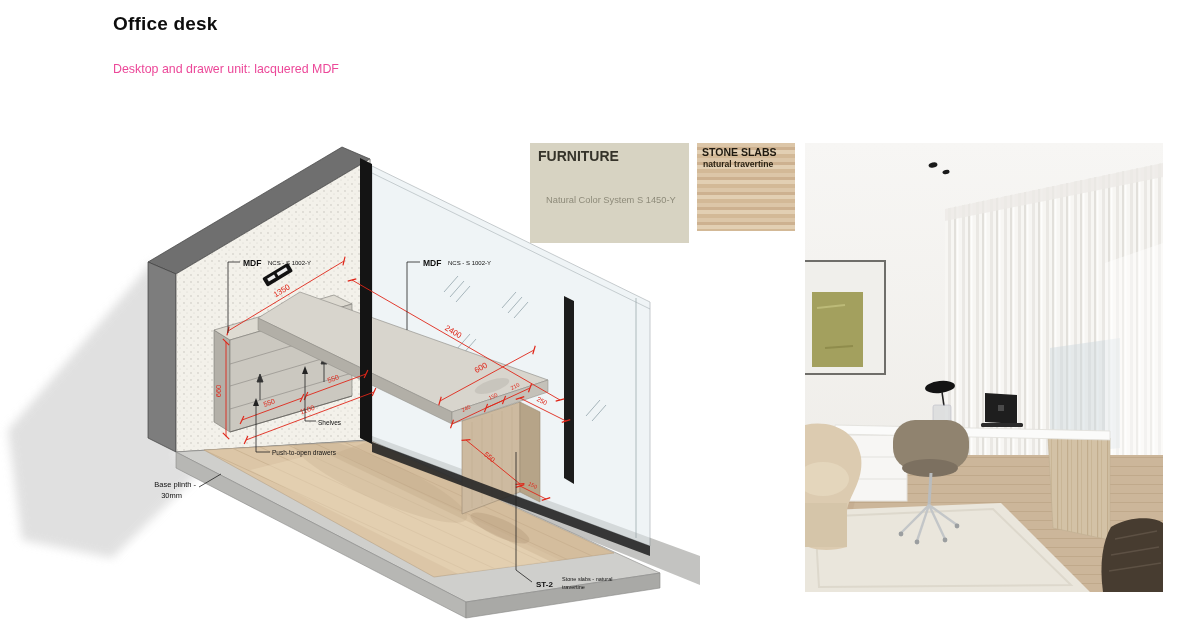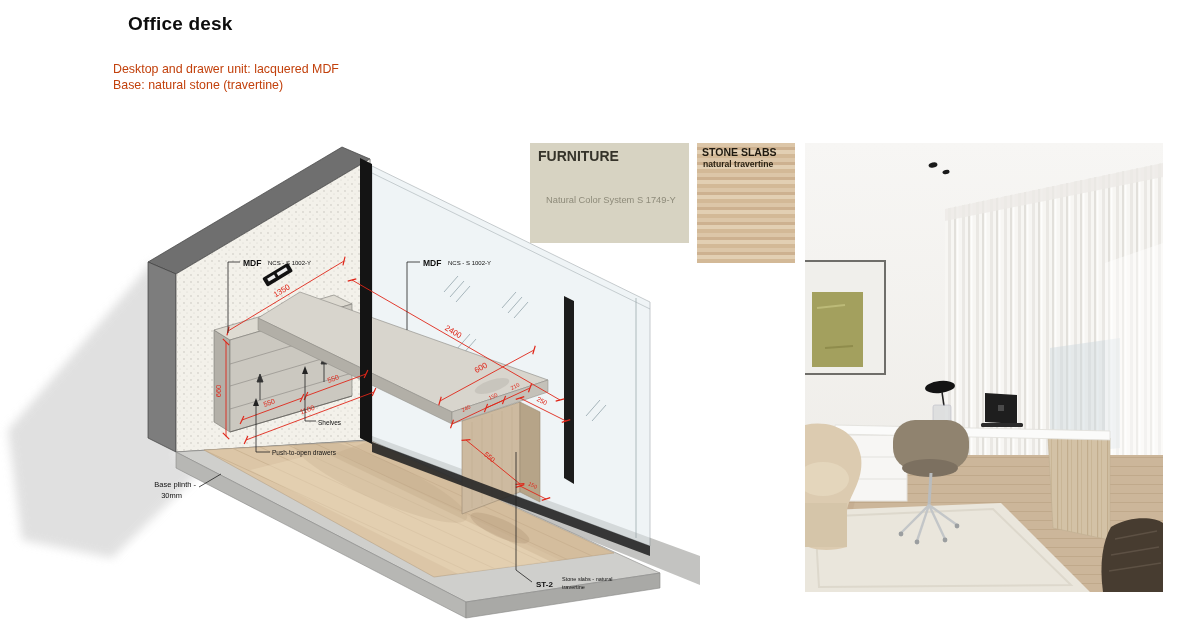--- a/index.html
+++ b/index.html
@@ -1,40 +1,39 @@
 <!DOCTYPE html>
 <html><head>
 <meta charset="utf-8">
 <style>
   html,body{margin:0;padding:0;background:#ffffff;}
   #page{position:relative;width:1200px;height:635px;background:#ffffff;overflow:hidden;
         font-family:"Liberation Sans",sans-serif;color:#111;}
   .abs{position:absolute;}
-  #title{left:128px;top:13px;font-size:19px;font-weight:bold;letter-spacing:.2px;color:#0d0d0d;}
-  #desc{left:113px;top:62px;font-size:12.4px;line-height:15.6px;color:#c2410c;}
+  #title{left:113px;top:13px;font-size:19px;font-weight:bold;letter-spacing:.2px;color:#0d0d0d;}
+  #desc{left:113px;top:62px;font-size:12.4px;line-height:15.6px;color:#ec4899;}
   .swatch{box-sizing:border-box;}
   #swatch-furniture{left:530px;top:143px;width:159px;height:100px;background:#d7d3c2;}
   #swatch-furniture .head{position:absolute;left:8px;top:5px;font-size:14px;font-weight:bold;color:#35332a;}
   #swatch-furniture .note{position:absolute;left:16px;top:52px;font-size:9.3px;color:#8e8b7a;}
-  #swatch-stone{left:697px;top:143px;width:98px;height:120px;
+  #swatch-stone{left:697px;top:143px;width:98px;height:88px;
      background:repeating-linear-gradient(180deg,#dcc6a8 0 4px,#cdb190 4px 7px,#e2cfb3 7px 11px,#d3b997 11px 15px);}
   #swatch-stone .head{position:absolute;left:5px;top:4px;font-size:10.5px;font-weight:bold;color:#1f1a10;line-height:11px;}
   #swatch-stone .sub{position:absolute;left:6px;top:16px;font-size:8.6px;font-weight:bold;color:#2a2314;}
   svg text{font-family:"Liberation Sans",sans-serif;}
 </style>
 </head>
 <body>
 
 <div id="page">
 
   <div id="title" class="abs">Office desk</div>
 
   <div id="desc" class="abs">
     <div>Desktop and drawer unit: lacquered MDF</div>
-    <div>Base: natural stone (travertine)</div>
   </div>
 
   <svg class="abs" style="left:0;top:0" width="800" height="635" viewBox="0 0 800 635">
     <defs>
       <pattern id="speck" width="7" height="7" patternUnits="userSpaceOnUse">
         <circle cx="2" cy="2" r="0.7" fill="#b9b6ae"></circle>
         <circle cx="5" cy="5" r="0.5" fill="#c9c6be"></circle>
       </pattern>
       <clipPath id="woodclip">
         <polygon points="204,450 370,441 614,553 434,577"></polygon>
@@ -201,21 +200,21 @@
       <text x="196" y="487" font-size="7.5" text-anchor="end">Base plinth -</text>
       <text x="182" y="498" font-size="7.5" text-anchor="end">30mm</text>
       <text x="536" y="587" font-size="8" font-weight="bold">ST-2</text>
       <text x="562" y="581" font-size="5.5">Stone slabs - natural</text>
       <text x="562" y="589" font-size="5.5">travertine</text>
     </g>
   </svg>
 
   <div id="swatch-furniture" class="abs swatch">
     <div class="head">FURNITURE</div>
-    <div class="note">Natural Color System S 1749-Y</div>
+    <div class="note">Natural Color System S 1450-Y</div>
   </div>
   <div id="swatch-stone" class="abs swatch">
     <div class="head">STONE SLABS</div>
     <div class="sub">natural travertine</div>
   </div>
 
   <svg class="abs" style="left:805px;top:143px" width="358" height="449" viewBox="0 0 358 449">
     <defs>
       <linearGradient id="wallg" x1="0" y1="0" x2="0" y2="1">
         <stop offset="0" stop-color="#f7f6f4"></stop>

